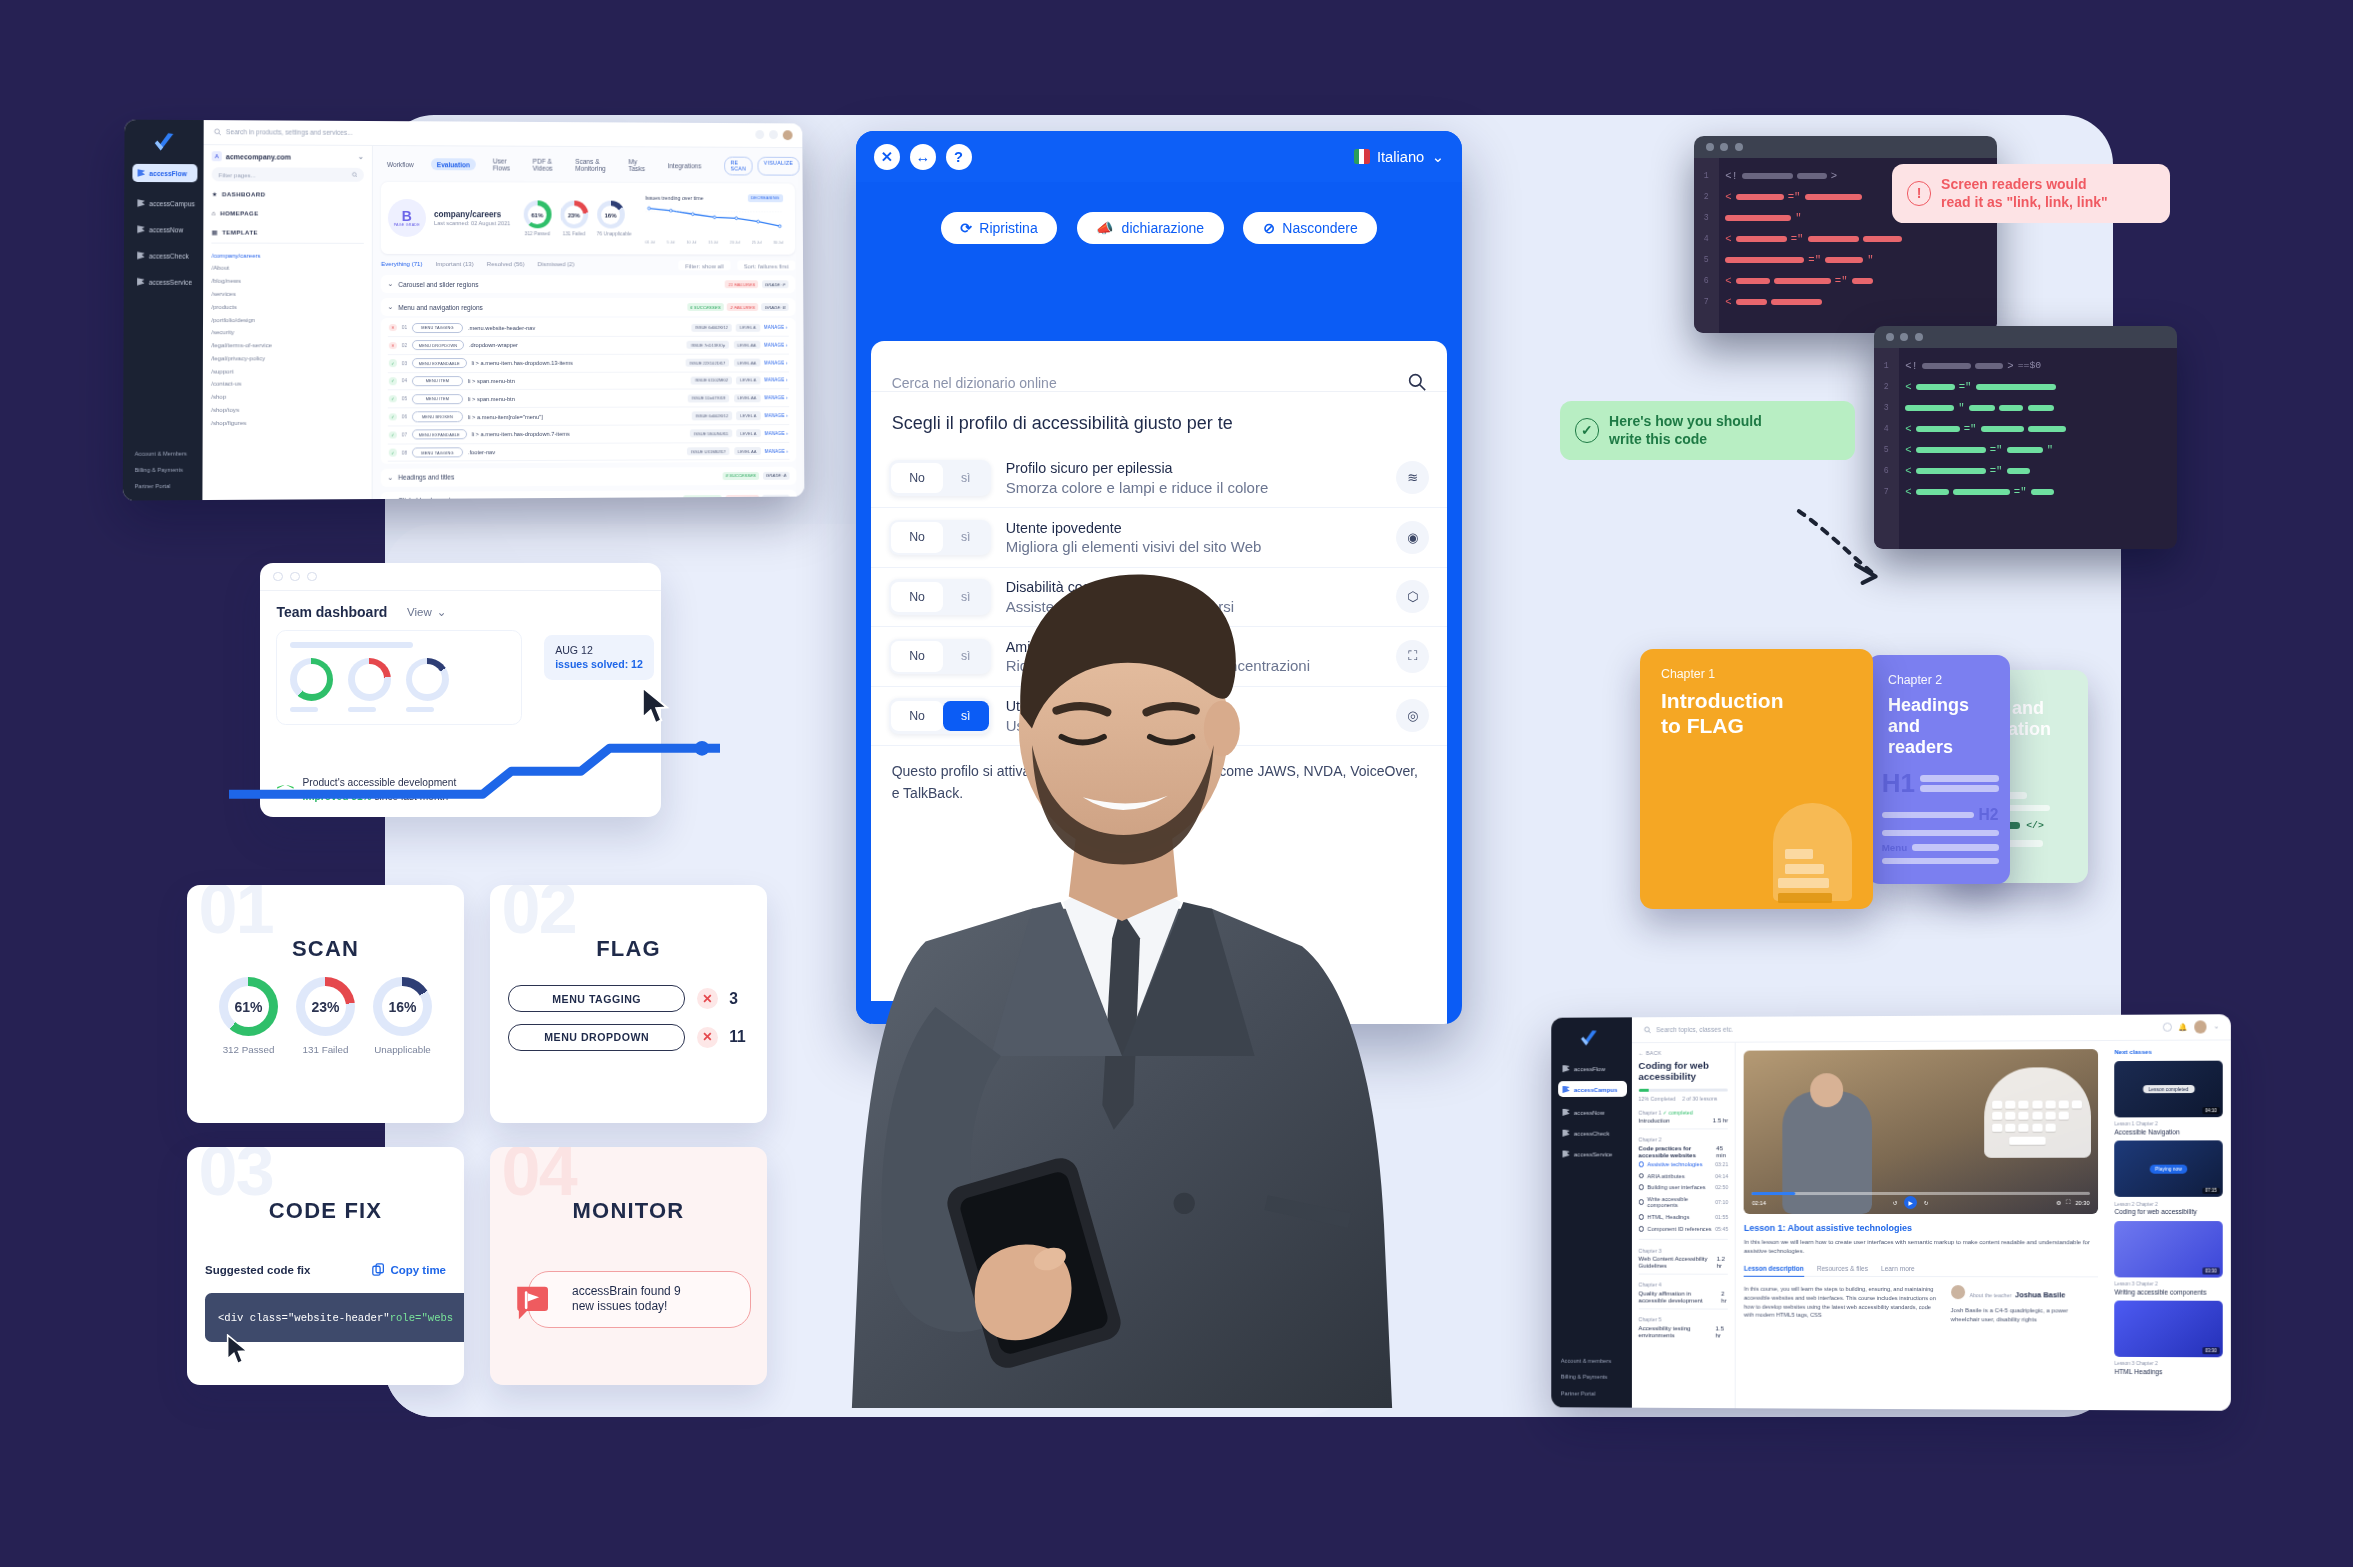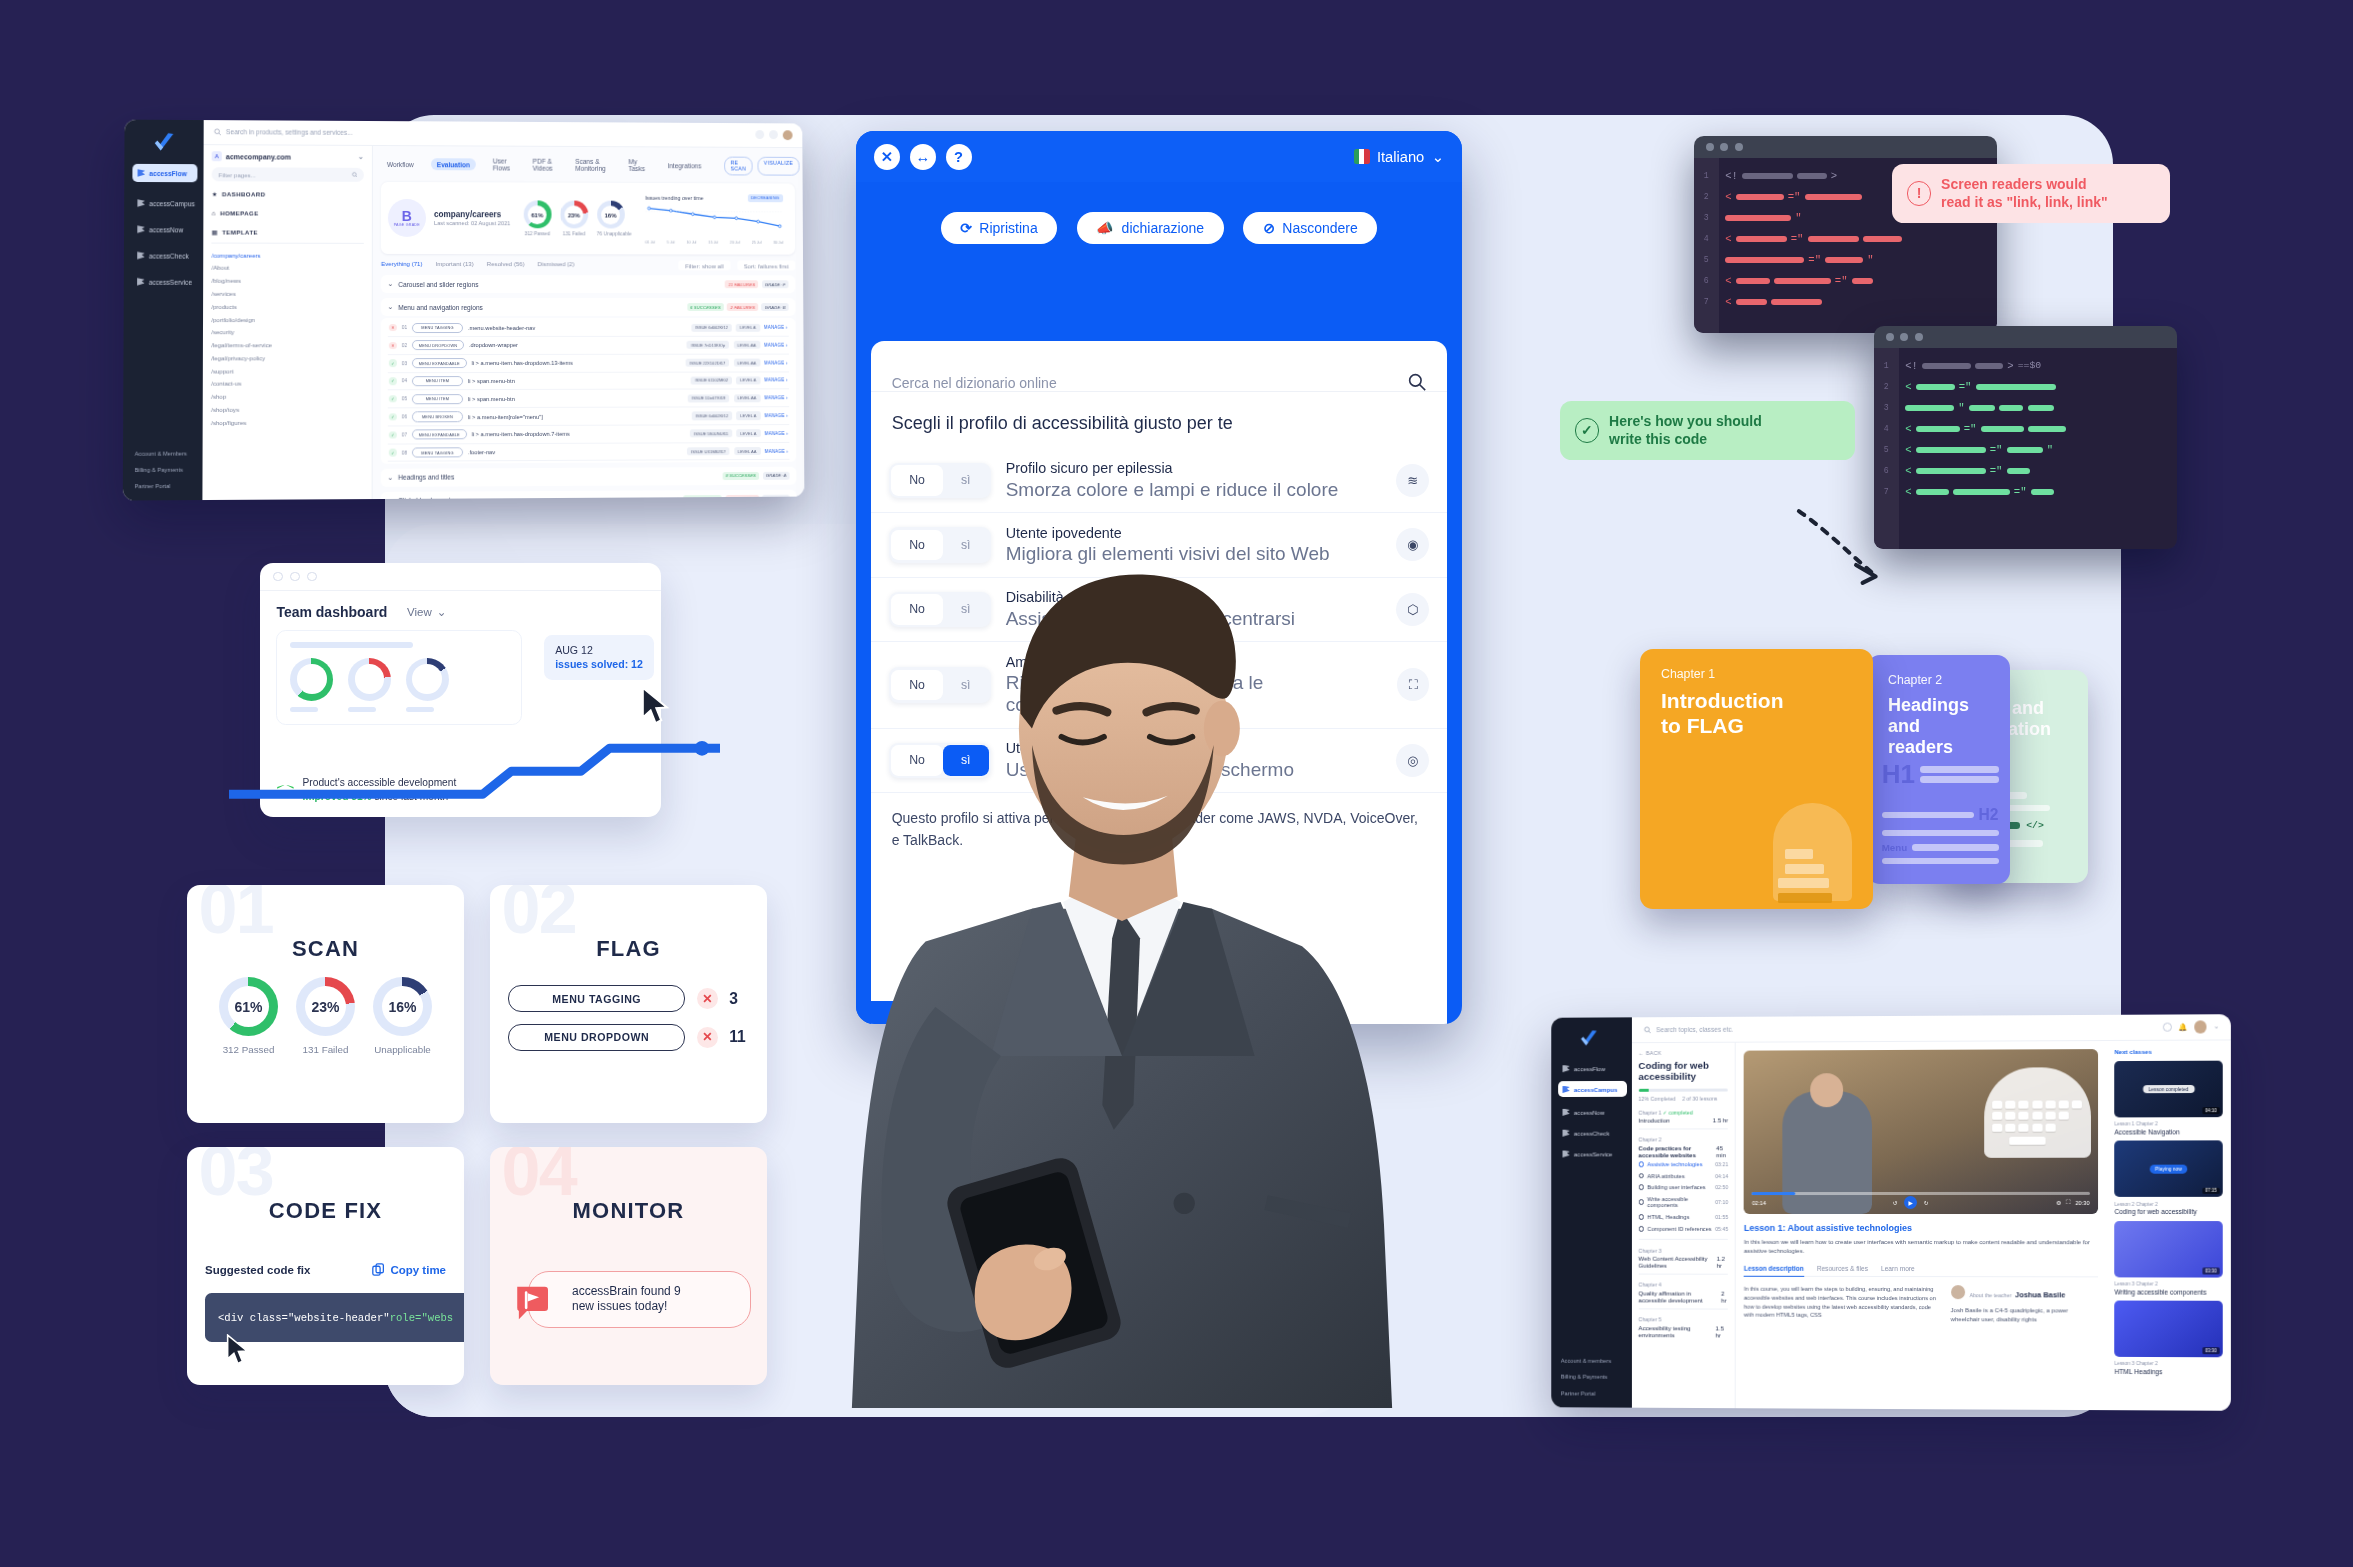--- a/index.html
+++ b/index.html
@@ -161,21 +161,21 @@
   .w-btn{background:#fff;color:#0b5cf5;border-radius:18px;padding:8.2px 19.7px;font-size:14px;display:flex;align-items:center;gap:7.4px;font-weight:normal;}
   .w-sheet{position:absolute;left:14.7px;right:14.7px;top:210px;bottom:-33px;background:#fff;border-radius:13px 13px 0 0;overflow:hidden;}
   .w-search{height:51px;display:flex;align-items:flex-end;justify-content:space-between;padding:0 21px;border-bottom:0.8px solid #eef1f7;font-size:14px;color:#8b93ab;}
   .w-sub{font-size:18px;color:#1f2a4a;padding:21px 21px 14.7px;}
   .prow{display:flex;align-items:center;gap:14.7px;padding:11.5px 18px;border-bottom:0.8px solid #eef2fa;}
   .tgl{display:flex;background:#f2f5fb;border-radius:9px;padding:2.5px;box-shadow:0 1.6px 4.9px rgba(30,50,110,.09);}
   .tgl b{font-weight:normal;font-size:12.3px;color:#3c4766;padding:8.2px 18px;border-radius:7.4px;background:#fff;}
   .tgl i{font-style:normal;font-size:12.3px;color:#8b93ab;padding:8.2px 18px;border-radius:7.4px;}
   .tgl i.on{background:#0b5cf5;color:#fff;}
   .ptxt b{display:block;font-size:14.3px;color:#1f2a4a;font-weight:normal;}
-  .ptxt span{display:block;font-size:19px;color:#6b7590;margin-top:2.5px;}
+  .ptxt span{display:block;font-size:15px;color:#6b7590;margin-top:2.5px;}
   .pico{margin-left:auto;width:33px;height:33px;border-radius:50%;background:#f2f5fb;display:flex;align-items:center;justify-content:center;color:#3c4766;}
   .w-note{padding:14.7px 21px;font-size:14px;color:#3c4766;line-height:1.55;}
   .w-cta{position:absolute;left:0;bottom:0;width:49px;height:23px;background:#0b5cf5;border-radius:0 11.5px 0 0;}
 
   
   .person{position:absolute;left:786px;top:483px;width:672px;height:925px;z-index:9;}
 
   
   .codewin{position:absolute;border-radius:9.8px;overflow:hidden;box-shadow:0 18px 41px rgba(5,10,40,.45);}
   #code-red{left:1694px;top:136px;width:303px;height:197px;}
@@ -1038,21 +1038,21 @@
     <div class="ti sm">Headings and</div>
     <div class="ti sm" style="padding-top:0">readers</div>
     <div class="h1box">
       <div style="display:flex;align-items:center;gap:4.9px">
         <span class="h1">H1</span>
         <span style="flex:1">
             <u style="margin-bottom:3.3px"></u>
             <u></u>
           </span>
       </div>
-      <div style="display:flex;align-items:center;gap:4.9px;margin-top:16px">
+      <div style="display:flex;align-items:center;gap:4.9px;margin-top:7px">
         <u style="flex:1"></u>
           <span class="h2">H2</span>
       </div>
       <u style="margin-top:5.7px"></u>
       <div style="display:flex;align-items:center;gap:4.9px;margin-top:5.7px">
         <span class="mn">Menu</span>
           <u style="flex:1"></u>
       </div>
       <u style="margin-top:4.9px"></u>
     </div>

